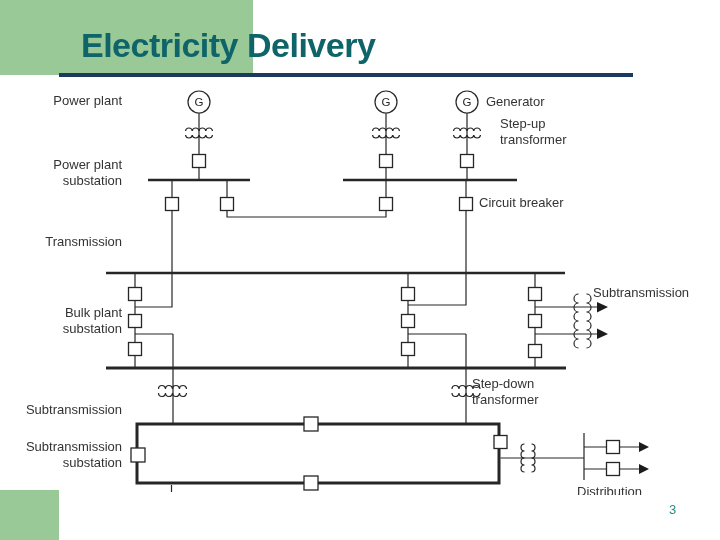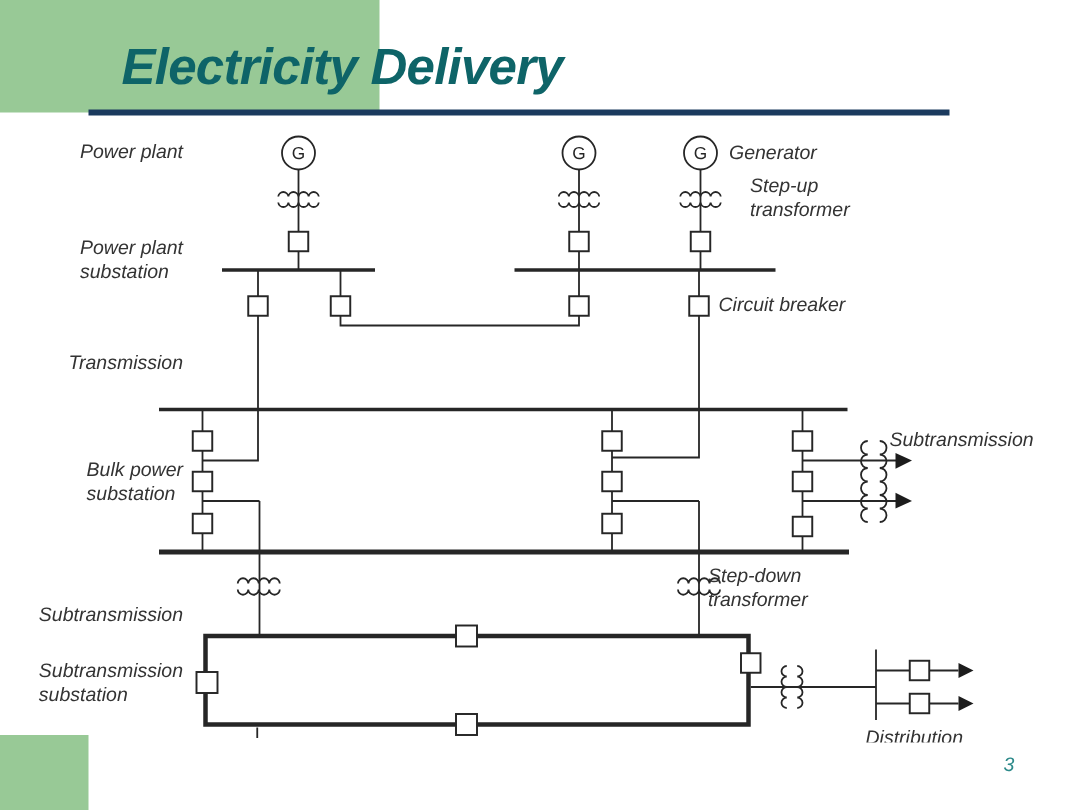--- a/index.html
+++ b/index.html
@@ -1,26 +1,26 @@
 <!DOCTYPE html>
 <html style="--accent_green: #98c996; --title: #0e6468; --underline: #1b3a5e; --page_num: #2d8a8a;"><head>
 <meta charset="utf-8">
 <style>
   html,body{margin:0;padding:0;}
   body{width:720px;height:540px;overflow:hidden;background:#fff;
        font-family:"Liberation Sans","DejaVu Sans",sans-serif;position:relative;}
-  .abs{position:absolute;font-style:italic;}
+  .abs{position:absolute;}
   #title-block{left:0;top:0;width:253px;height:75px;background:var(--accent_green,#98c996);}
   #footer-block{left:0;top:490px;width:59px;height:50px;background:var(--accent_green,#98c996);}
   #title{left:81px;top:28px;font-size:34px;font-weight:bold;letter-spacing:-0.5px;
          color:var(--title,#0e6468);line-height:1;white-space:nowrap;}
   #underline{left:59px;top:73px;width:574px;height:3.5px;background:var(--underline,#1b3a5e);}
   #page-num{left:669px;top:502px;font-size:13px;color:var(--page_num,#2d8a8a);}
   .lbl{font-size:13px;line-height:15.5px;color:#333;white-space:pre-line;}
-  .lbl.r{right:598px;}
+  .lbl.r{text-align:right;right:598px;}
   #lbl-distribution{height:10px;line-height:13px;overflow:hidden;text-align:center;}
   svg{position:absolute;left:0;top:0;}
 </style>
 </head>
 <body>
 
 <div class="abs" id="title-block"></div>
 <div class="abs" id="title">Electricity Delivery</div>
 <div class="abs" id="underline"></div>
 <div class="abs" id="footer-block"></div>
@@ -108,21 +108,21 @@
     <text x="199" y="106">G</text>
     <text x="386" y="106">G</text>
     <text x="467" y="106">G</text>
   </g>
 </svg>
 
 <div class="abs lbl r" style="top:93px">Power plant</div>
 <div class="abs lbl r" style="top:157px">Power plant
 substation</div>
 <div class="abs lbl r" style="top:234px">Transmission</div>
-<div class="abs lbl r" style="top:305px">Bulk power
+<div class="abs lbl r" style="top:305px">Bulk plant
 substation</div>
 <div class="abs lbl r" style="top:402px">Subtransmission</div>
 <div class="abs lbl r" style="top:439px">Subtransmission
 substation</div>
 
 <div class="abs lbl" style="left:486px;top:94px">Generator</div>
 <div class="abs lbl" style="left:500px;top:116px">Step-up
 transformer</div>
 <div class="abs lbl" style="left:479px;top:195px">Circuit breaker</div>
 <div class="abs lbl" style="left:593px;top:285px">Subtransmission</div>

